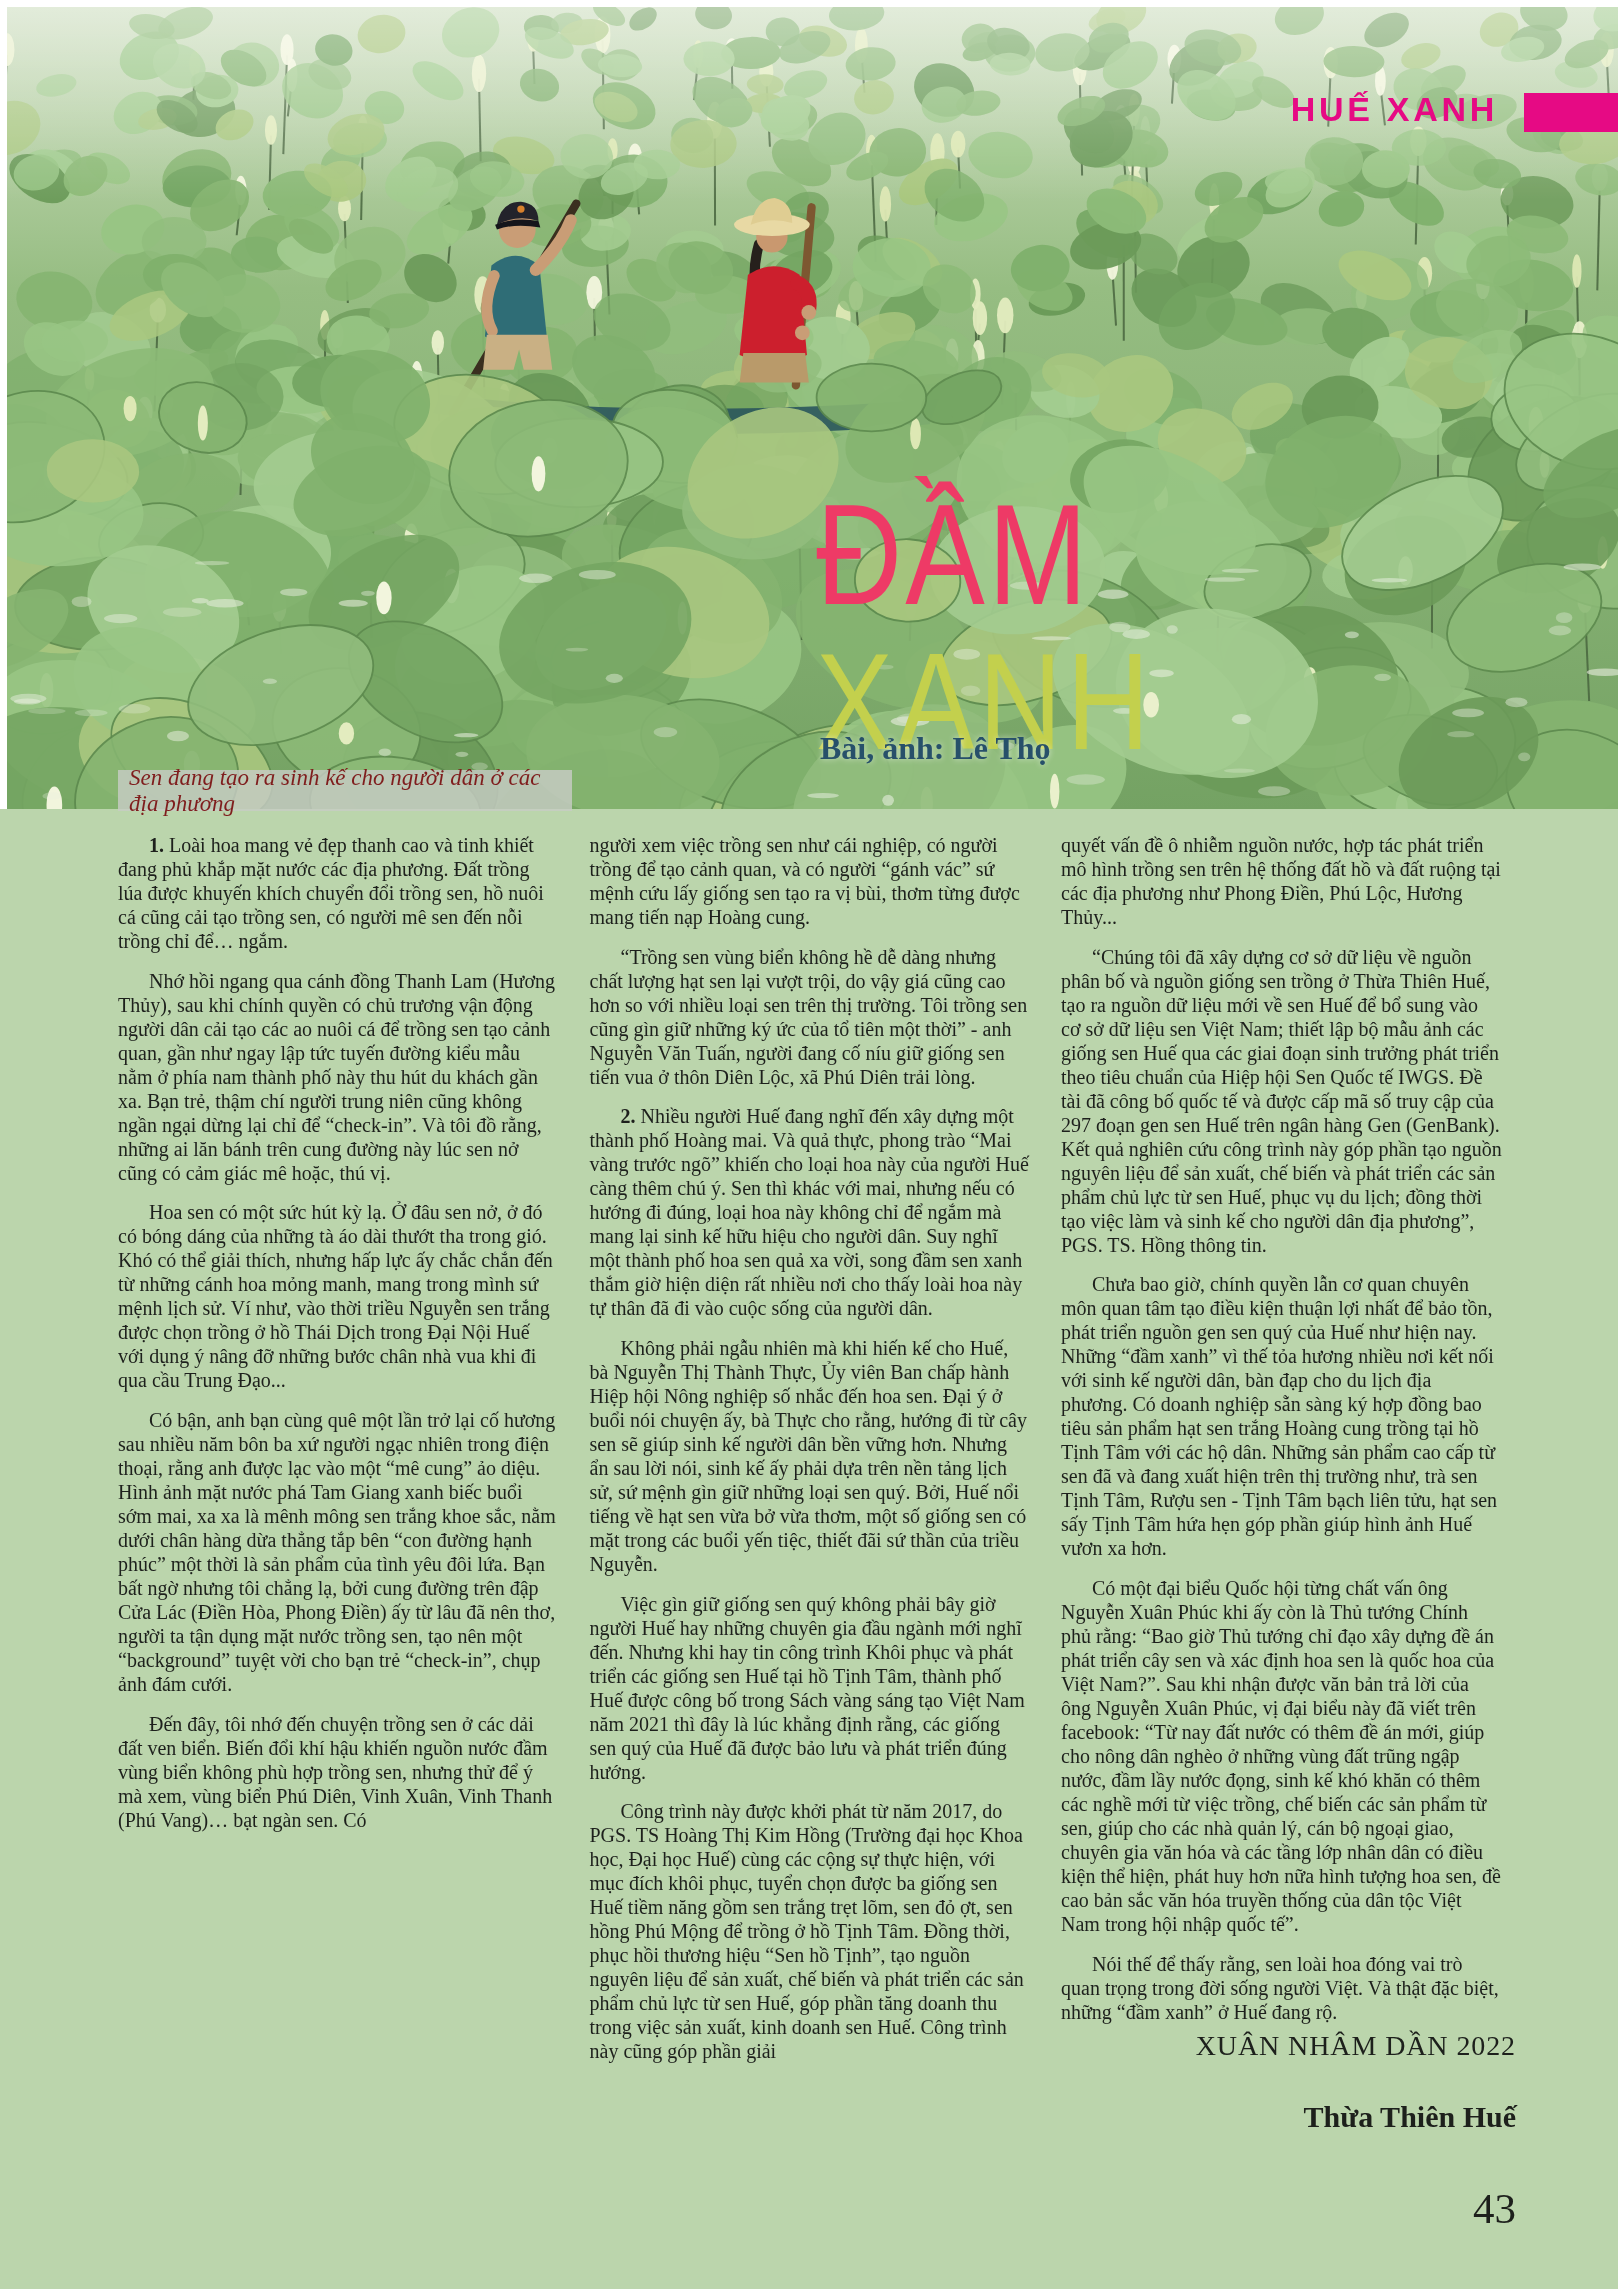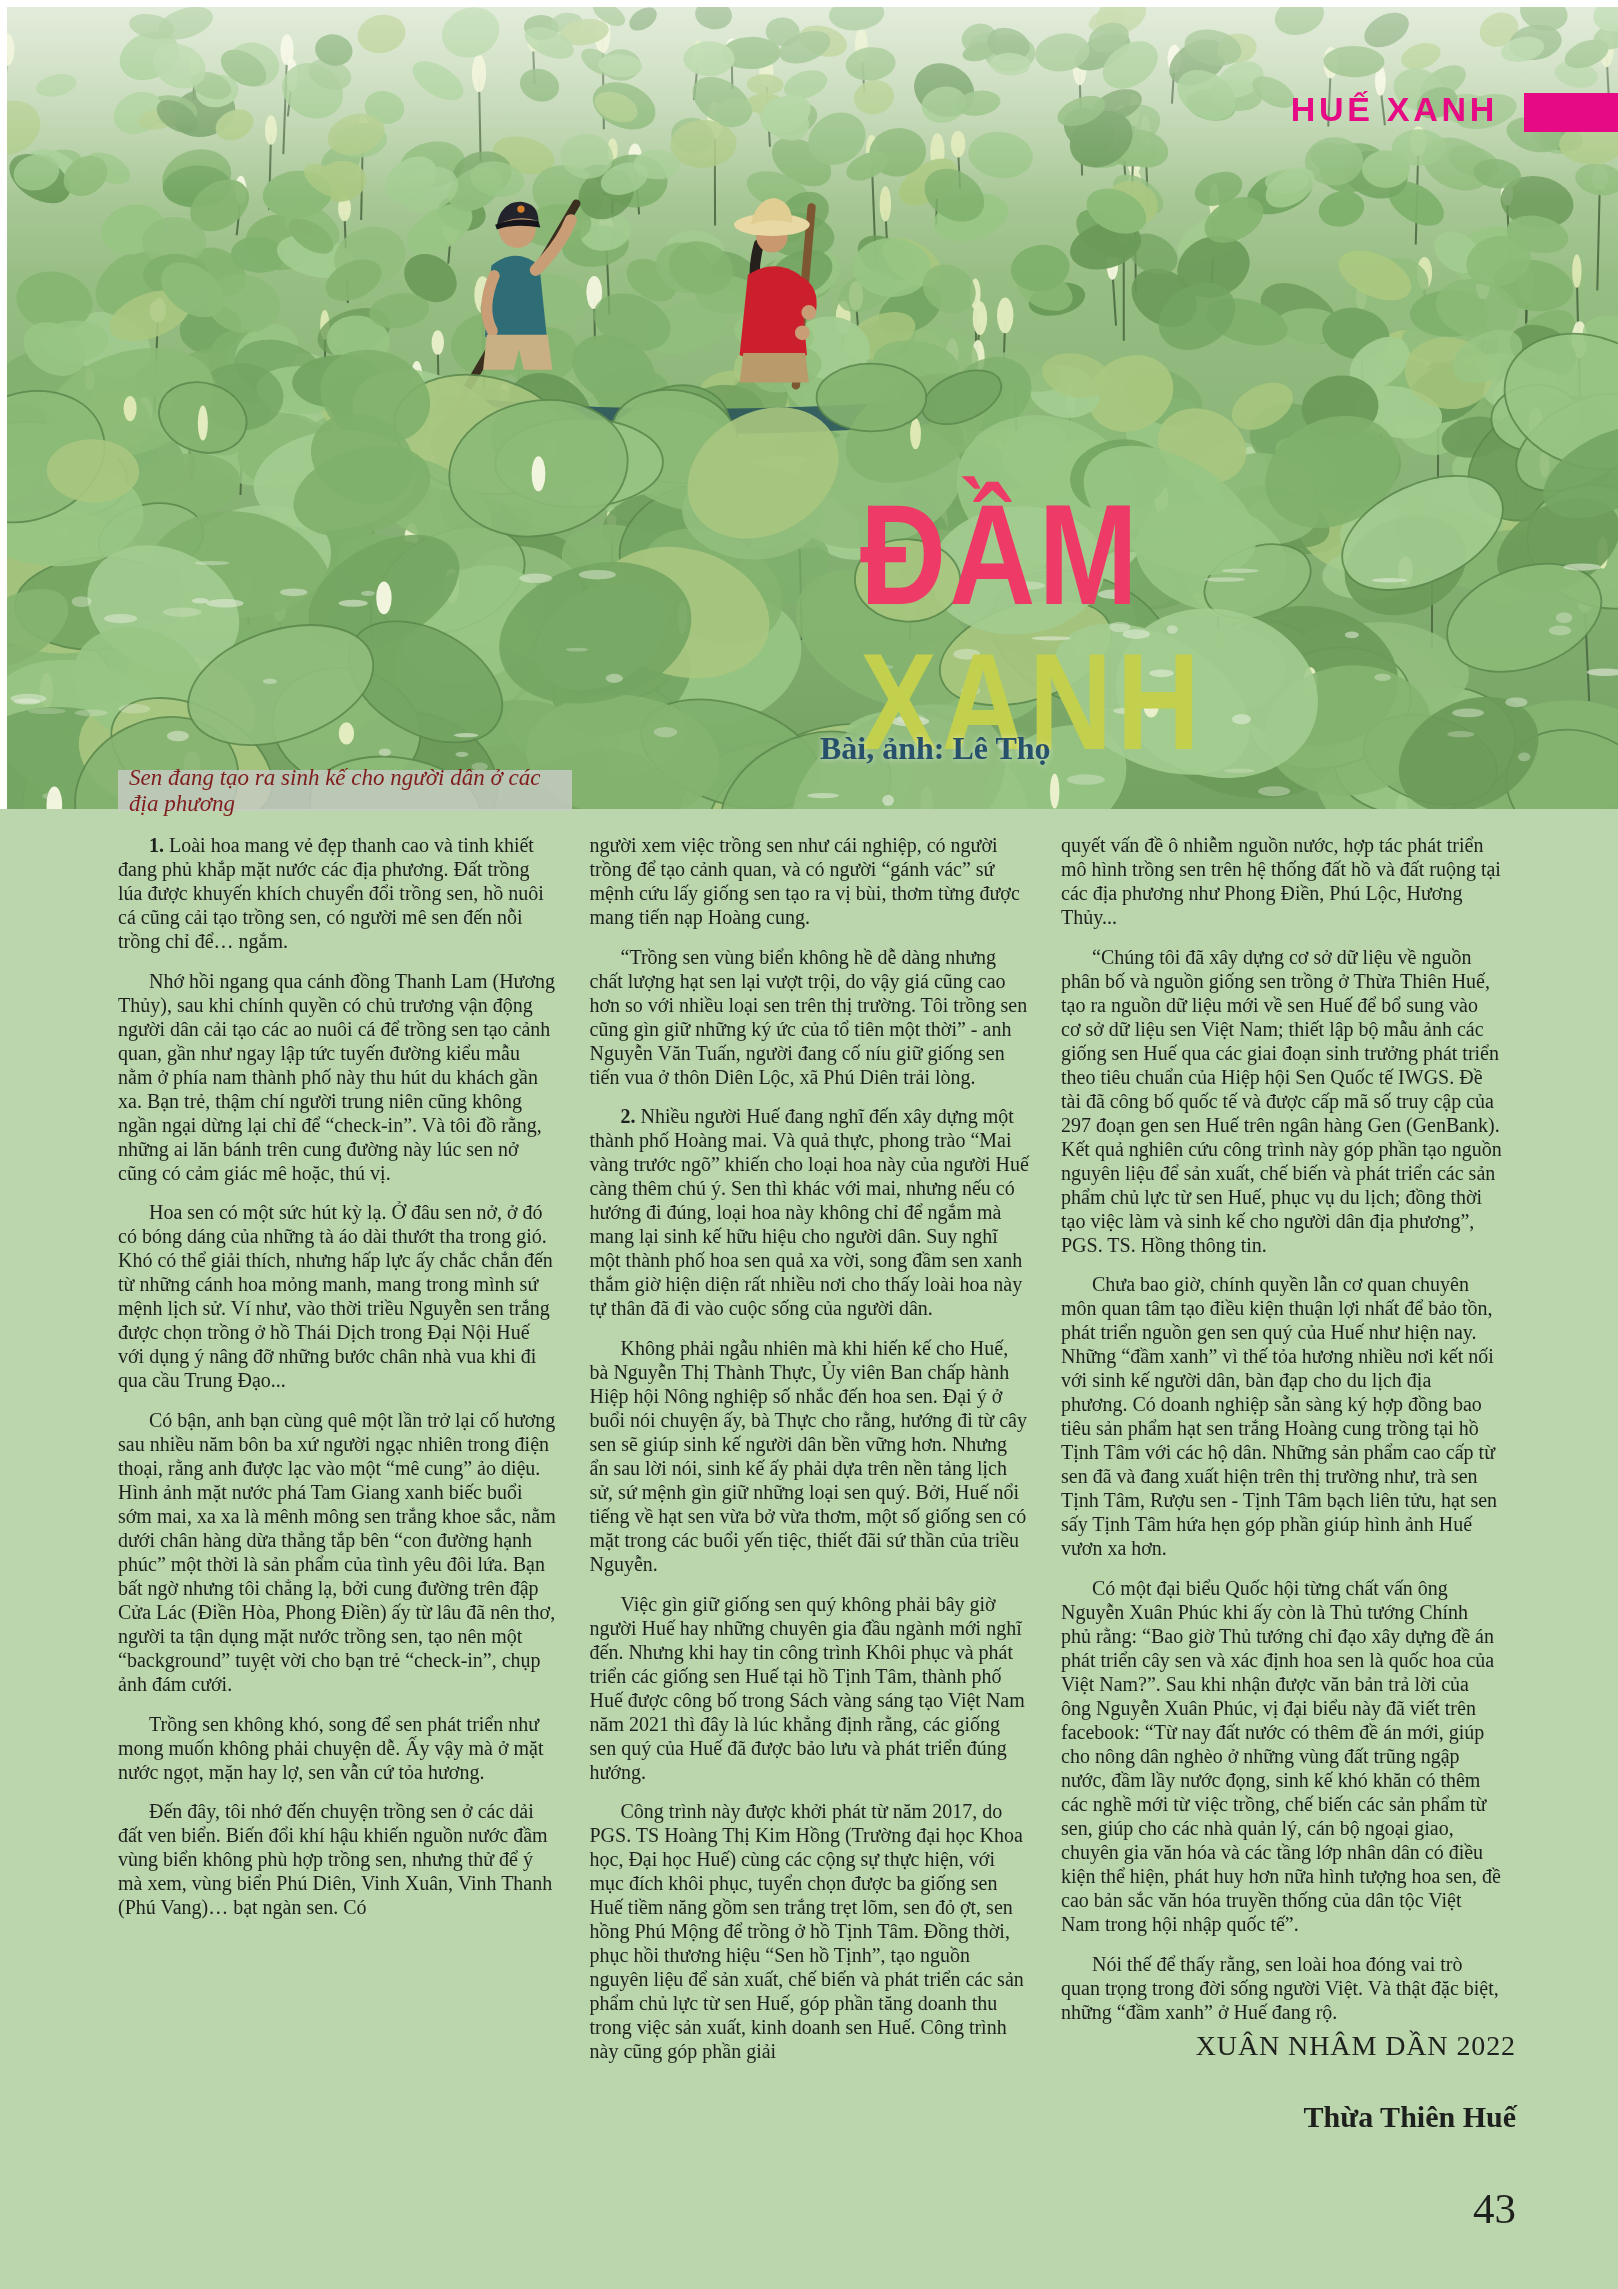--- a/index.html
+++ b/index.html
@@ -23,21 +23,21 @@
   .photo svg{display:block;width:100%;height:100%;}
 
   .section-label{
     position:absolute;top:90px;right:121px;
     font-family:"Liberation Sans",sans-serif;font-weight:600;
     font-size:34px;letter-spacing:3.7px;color:var(--magenta);
   }
   .accent-bar{position:absolute;top:93px;right:0;width:95px;height:39px;background:var(--magenta);}
 
   .hero-title{position:absolute;left:816px;top:484px;line-height:1;
-    font-family:"Liberation Sans",sans-serif;font-weight:700;margin-left:44px;}
+    font-family:"Liberation Sans",sans-serif;font-weight:400;}
   .hero-title .t1{
     display:block;font-size:142px;color:var(--accent-pink);
     transform:scaleX(.84);transform-origin:left top;letter-spacing:3.7px;
   }
   .hero-title .t2{
     display:block;font-size:137px;color:var(--accent-green);
     margin-top:7.4px;transform:scaleX(.84);transform-origin:left top;letter-spacing:5.5px;
   }
   .byline{
     position:absolute;left:820px;top:730px;
@@ -1001,21 +1001,20 @@
   </div>
   <div class="byline">Bài, ảnh: Lê Thọ</div>
   <div class="caption">Sen đang tạo ra sinh kế cho người dân ở các địa phương</div>
 
   <div class="columns">
     <div class="col">
         <p class="para"><b>1. </b>Loài hoa mang vẻ đẹp thanh cao và tinh khiết đang phủ khắp mặt nước các địa phương. Đất trồng lúa được khuyến khích chuyển đổi trồng sen, hồ nuôi cá cũng cải tạo trồng sen, có người mê sen đến nỗi trồng chỉ để… ngắm.</p>
         <p class="para">Nhớ hồi ngang qua cánh đồng Thanh Lam (Hương Thủy), sau khi chính quyền có chủ trương vận động người dân cải tạo các ao nuôi cá để trồng sen tạo cảnh quan, gần như ngay lập tức tuyến đường kiểu mẫu nằm ở phía nam thành phố này thu hút du khách gần xa. Bạn trẻ, thậm chí người trung niên cũng không ngần ngại dừng lại chỉ để “check-in”. Và tôi đồ rằng, những ai lăn bánh trên cung đường này lúc sen nở cũng có cảm giác mê hoặc, thú vị.</p>
         <p class="para">Hoa sen có một sức hút kỳ lạ. Ở đâu sen nở, ở đó có bóng dáng của những tà áo dài thướt tha trong gió. Khó có thể giải thích, nhưng hấp lực ấy chắc chắn đến từ những cánh hoa mỏng manh, mang trong mình sứ mệnh lịch sử. Ví như, vào thời triều Nguyễn sen trắng được chọn trồng ở hồ Thái Dịch trong Đại Nội Huế với dụng ý nâng đỡ những bước chân nhà vua khi đi qua cầu Trung Đạo...</p>
         <p class="para">Có bận, anh bạn cùng quê một lần trở lại cố hương sau nhiều năm bôn ba xứ người ngạc nhiên trong điện thoại, rằng anh được lạc vào một “mê cung” ảo diệu. Hình ảnh mặt nước phá Tam Giang xanh biếc buổi sớm mai, xa xa là mênh mông sen trắng khoe sắc, nằm dưới chân hàng dừa thẳng tắp bên “con đường hạnh phúc” một thời là sản phẩm của tình yêu đôi lứa. Bạn bất ngờ nhưng tôi chẳng lạ, bởi cung đường trên đập Cửa Lác (Điền Hòa, Phong Điền) ấy từ lâu đã nên thơ, người ta tận dụng mặt nước trồng sen, tạo nên một “background” tuyệt vời cho bạn trẻ “check-in”, chụp ảnh đám cưới.</p>
-        <p class="para">Trồng sen không khó, song để sen phát triển như mong muốn không phải chuyện dễ. Ấy vậy mà ở mặt nước ngọt, mặn hay lợ, sen vẫn cứ tỏa hương.</p>
         <p class="para">Đến đây, tôi nhớ đến chuyện trồng sen ở các dải đất ven biển. Biến đổi khí hậu khiến nguồn nước đầm vùng biển không phù hợp trồng sen, nhưng thử để ý mà xem, vùng biển Phú Diên, Vinh Xuân, Vinh Thanh (Phú Vang)… bạt ngàn sen. Có</p>
       </div>
     <div class="col">
         <p class="para no-indent">người xem việc trồng sen như cái nghiệp, có người trồng để tạo cảnh quan, và có người “gánh vác” sứ mệnh cứu lấy giống sen tạo ra vị bùi, thơm từng được mang tiến nạp Hoàng cung.</p>
         <p class="para">“Trồng sen vùng biển không hề dễ dàng nhưng chất lượng hạt sen lại vượt trội, do vậy giá cũng cao hơn so với nhiều loại sen trên thị trường. Tôi trồng sen cũng gìn giữ những ký ức của tổ tiên một thời” - anh Nguyễn Văn Tuấn, người đang cố níu giữ giống sen tiến vua ở thôn Diên Lộc, xã Phú Diên trải lòng.</p>
         <p class="para"><b>2. </b>Nhiều người Huế đang nghĩ đến xây dựng một thành phố Hoàng mai. Và quả thực, phong trào “Mai vàng trước ngõ” khiến cho loại hoa này của người Huế càng thêm chú ý. Sen thì khác với mai, nhưng nếu có hướng đi đúng, loại hoa này không chỉ để ngắm mà mang lại sinh kế hữu hiệu cho người dân. Suy nghĩ một thành phố hoa sen quả xa vời, song đầm sen xanh thắm giờ hiện diện rất nhiều nơi cho thấy loài hoa này tự thân đã đi vào cuộc sống của người dân.</p>
         <p class="para">Không phải ngẫu nhiên mà khi hiến kế cho Huế, bà Nguyễn Thị Thành Thực, Ủy viên Ban chấp hành Hiệp hội Nông nghiệp số nhắc đến hoa sen. Đại ý ở buổi nói chuyện ấy, bà Thực cho rằng, hướng đi từ cây sen sẽ giúp sinh kế người dân bền vững hơn. Nhưng ẩn sau lời nói, sinh kế ấy phải dựa trên nền tảng lịch sử, sứ mệnh gìn giữ những loại sen quý. Bởi, Huế nổi tiếng về hạt sen vừa bở vừa thơm, một số giống sen có mặt trong các buổi yến tiệc, thiết đãi sứ thần của triều Nguyễn.</p>
         <p class="para">Việc gìn giữ giống sen quý không phải bây giờ người Huế hay những chuyên gia đầu ngành mới nghĩ đến. Nhưng khi hay tin công trình Khôi phục và phát triển các giống sen Huế tại hồ Tịnh Tâm, thành phố Huế được công bố trong Sách vàng sáng tạo Việt Nam năm 2021 thì đây là lúc khẳng định rằng, các giống sen quý của Huế đã được bảo lưu và phát triển đúng hướng.</p>
         <p class="para">Công trình này được khởi phát từ năm 2017, do PGS. TS Hoàng Thị Kim Hồng (Trường đại học Khoa học, Đại học Huế) cùng các cộng sự thực hiện, với mục đích khôi phục, tuyển chọn được ba giống sen Huế tiềm năng gồm sen trắng trẹt lõm, sen đỏ ợt, sen hồng Phú Mộng để trồng ở hồ Tịnh Tâm. Đồng thời, phục hồi thương hiệu “Sen hồ Tịnh”, tạo nguồn nguyên liệu để sản xuất, chế biến và phát triển các sản phẩm chủ lực từ sen Huế, góp phần tăng doanh thu trong việc sản xuất, kinh doanh sen Huế. Công trình này cũng góp phần giải</p>
       </div>

